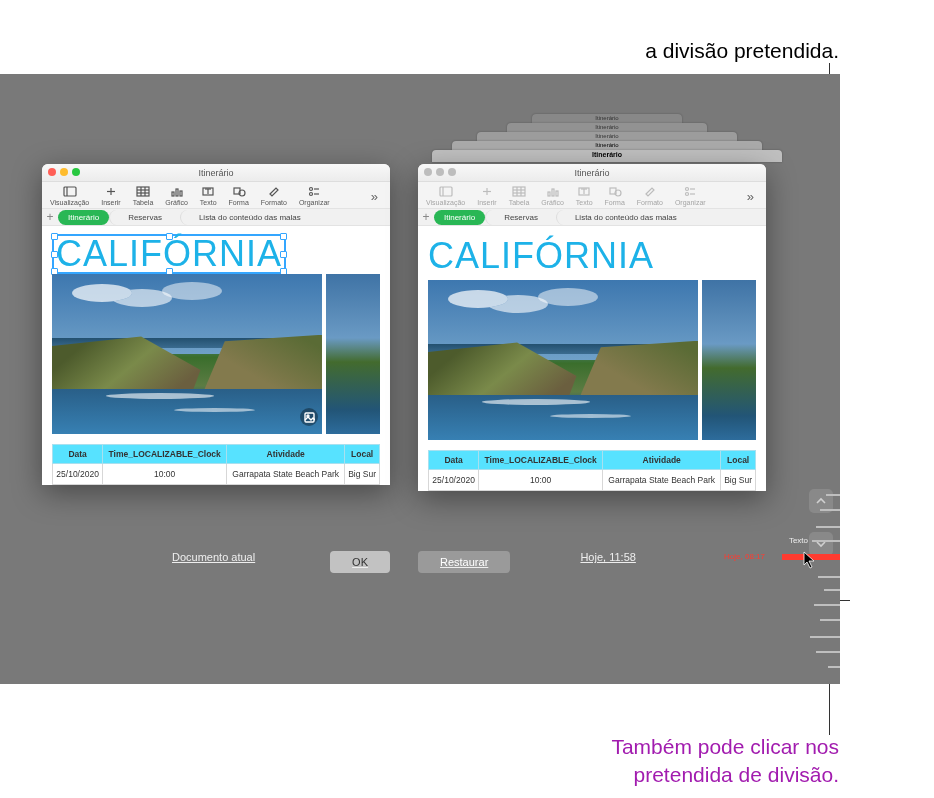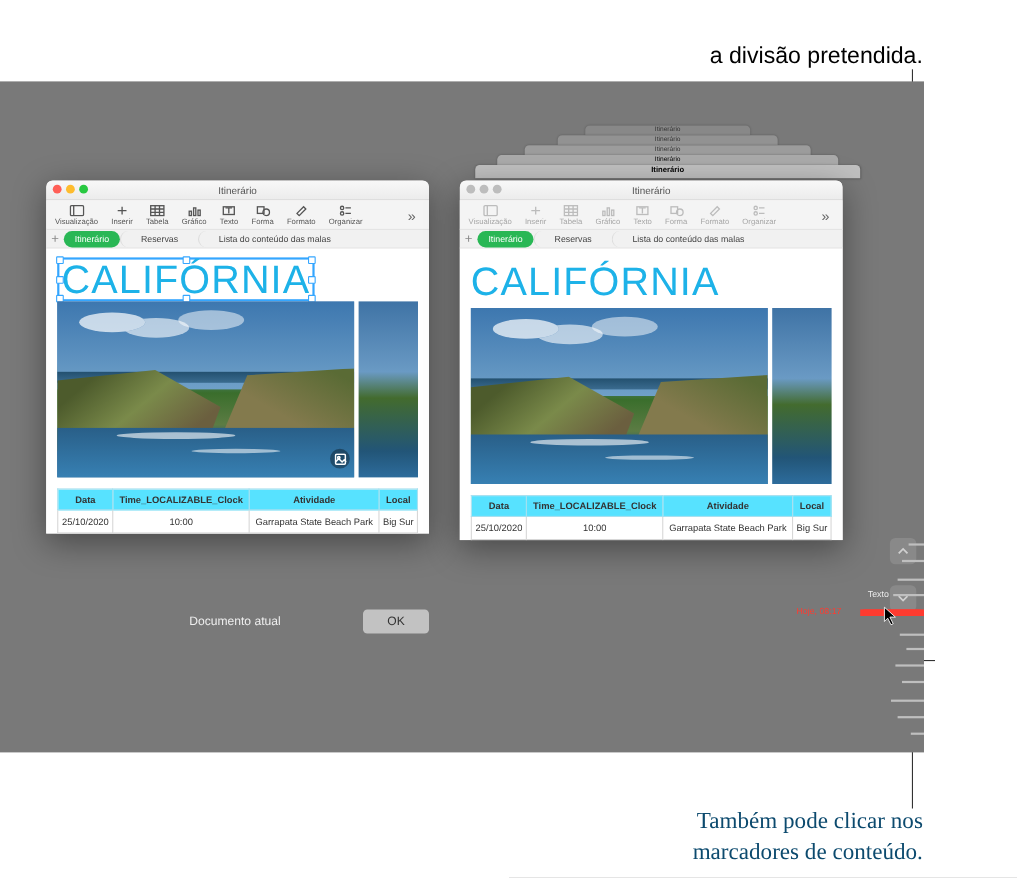--- a/index.html
+++ b/index.html
@@ -18,24 +18,23 @@
     font-size: 21px;
     color: #000;
     text-align: right;
     line-height: 1.3;
   }
   .callout-bottom {
     position: absolute;
     bottom: 10px;
     right: 95px;
     font-size: 21px;
-    color: #0c4a6e;
+    color: #a21caf;
     text-align: right;
     line-height: 1.3;
-    font-family: Liberation Serif, serif;
   }
   
   .leader-top {
     position: absolute;
     top: 63px;
     right: 104px;
     width: 1px;
     height: 465px;
     background: #333;
   }
@@ -307,24 +306,25 @@
     border: 1px solid #d7d7d7;
     padding: 5px 2px;
   }
 
   
   .underbar {
     position: absolute;
     height: 28px;
     top: 477px;
     display: flex;
-    align-items: center;
+    align-items: flex-start;
     gap: 14px;
     font-size: 11px;
     color: #eee;
+    text-decoration: underline;
   }
   .underbar.left { left: 42px; width: 348px; justify-content: space-between; }
   .underbar.right { left: 418px; width: 348px; justify-content: space-between; }
   .doclabel { padding-left: 130px; }
   .verslabel { padding-left: 0; }
   .btn {
     background: rgba(255,255,255,0.25);
     color: #fff;
     border: none;
     border-radius: 4px;
@@ -394,21 +394,21 @@
 
 <div class="callout-top">
   <br>
   <span>a divisão pretendida.</span>
 </div>
 <div class="leader-top"></div>
 <div class="leader-top-h"></div>
 
 <div class="callout-bottom">
   <span>Também pode clicar nos</span><br>
-  <span>marcadores de conteúdo.</span>
+  <span>pretendida de divisão.</span>
 </div>
 <div class="leader-bottom"></div>
 <div class="leader-bottom-h"></div>
 
 <div class="stage">
 
   <div class="stack-ghost g1">Itinerário</div>
   <div class="stack-ghost g2">Itinerário</div>
   <div class="stack-ghost g3">Itinerário</div>
   <div class="stack-ghost g4">Itinerário</div>
@@ -663,20 +663,25 @@
           </tr>
         </tbody>
       </table>
     </div>
   </div>
 
   <div class="underbar left">
     <span class="doclabel">Documento atual</span>
     <button class="btn primary">OK</button>
   </div>
+  <div class="underbar right">
+    <button class="btn">Restaurar</button>
+    <span class="verslabel" style="flex:1;text-align:center">Hoje, 11:58</span>
+    <span style="width:60px"></span>
+  </div>
 
   <div class="nav-arrow up">
     <svg width="12" height="12">
         <path d="M2 8 L6 4 L10 8" stroke="#d0d0d0" stroke-width="1.6" fill="none"></path>
       </svg>
   </div>
   <div class="nav-arrow down">
     <svg width="12" height="12">
         <path d="M2 4 L6 8 L10 4" stroke="#d0d0d0" stroke-width="1.6" fill="none"></path>
       </svg>

